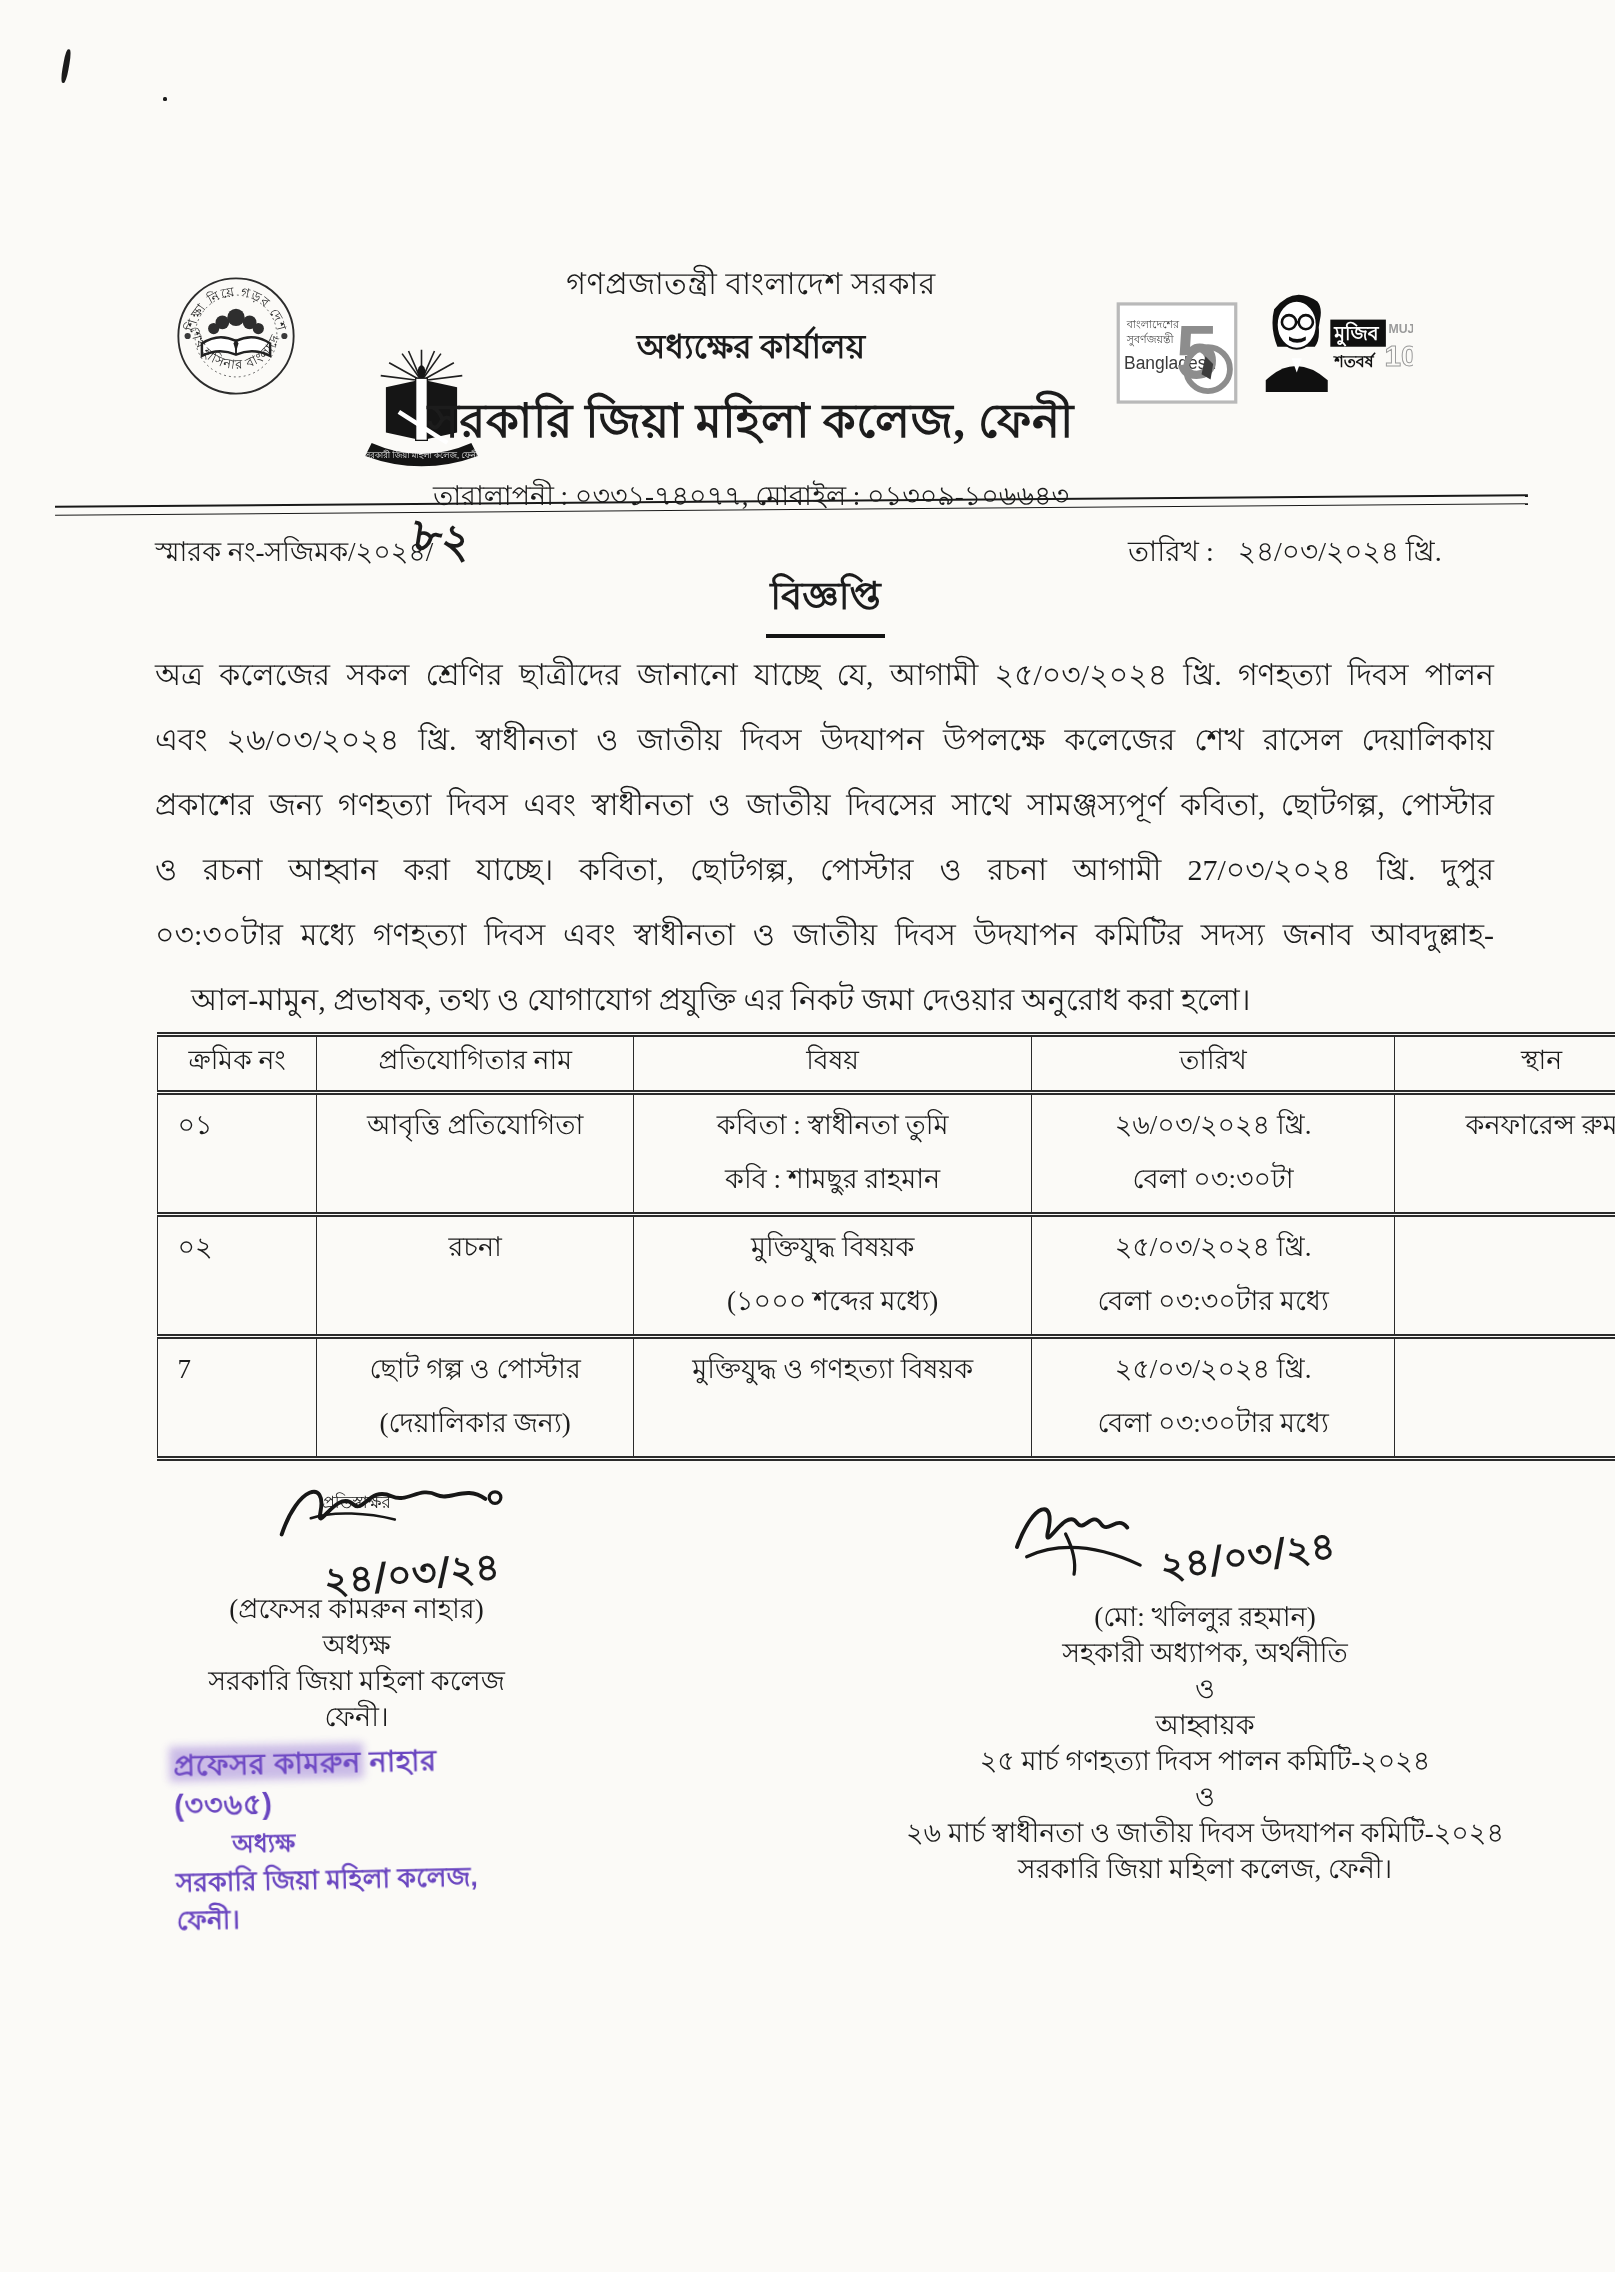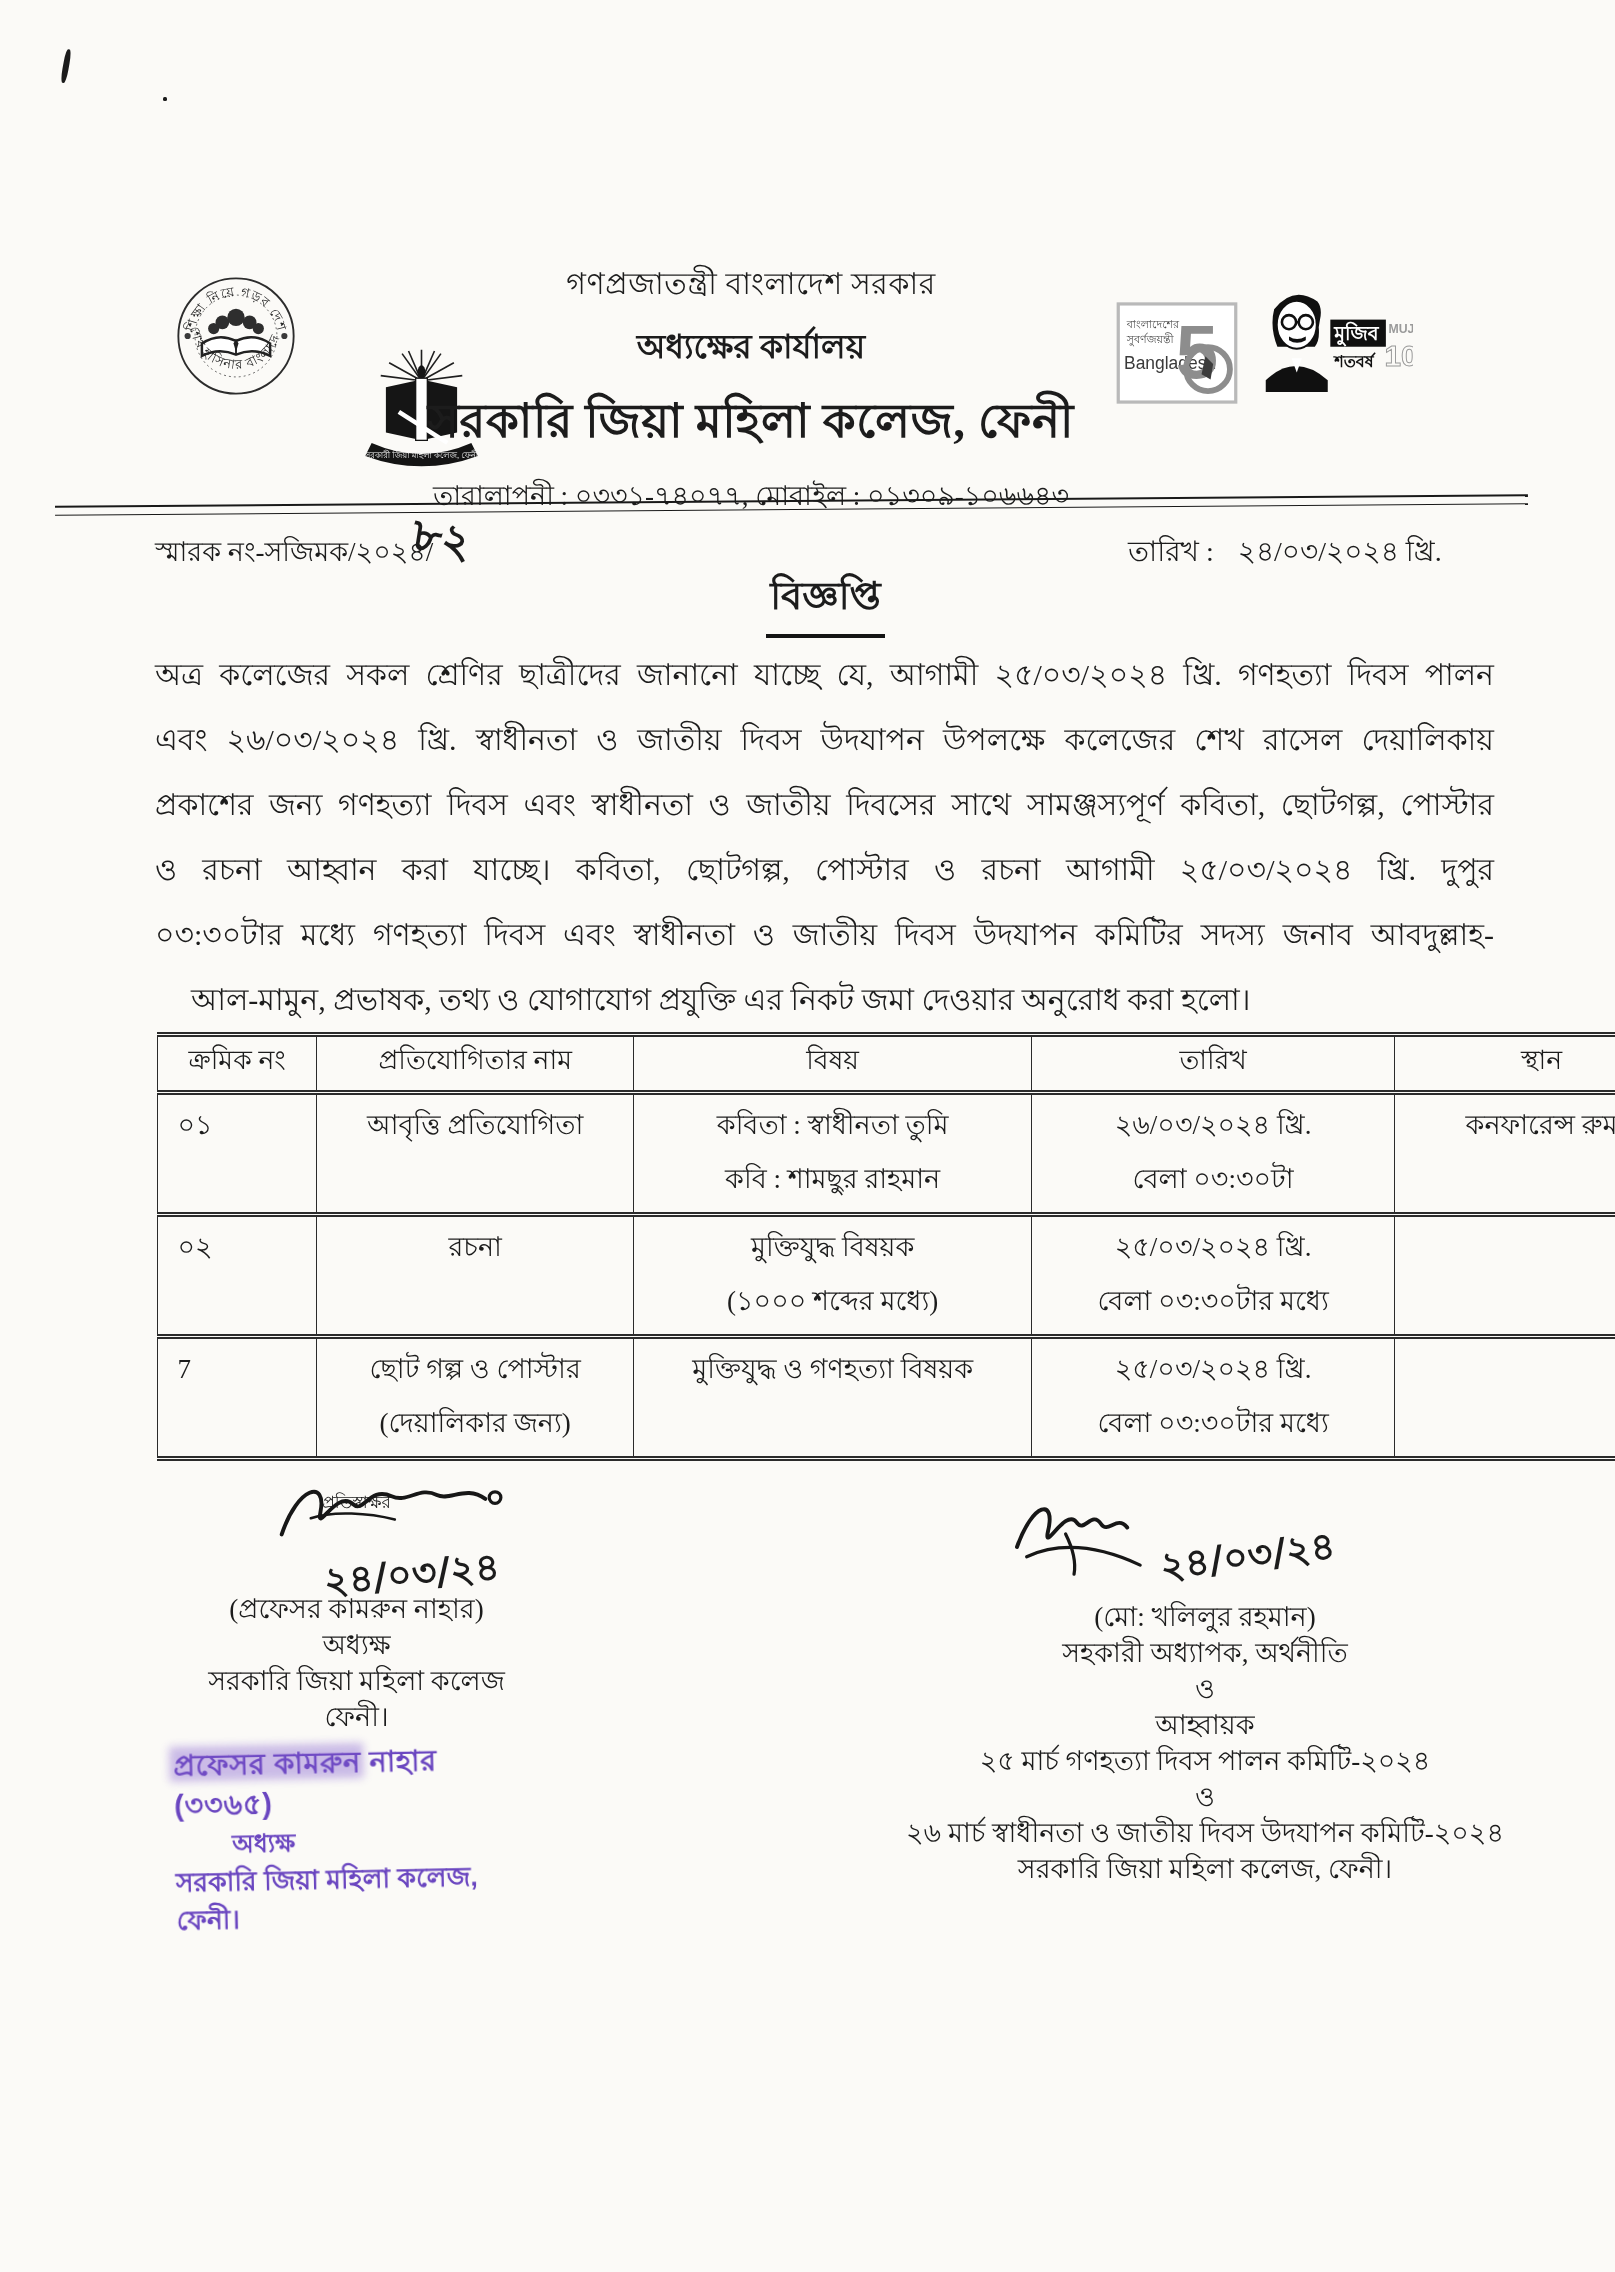--- a/index.html
+++ b/index.html
@@ -178,21 +178,21 @@
   </div>
 
   <div class="abs title-wrap">
     <span class="title">বিজ্ঞপ্তি</span>
   </div>
 
   <div class="abs para">
     <div class="ln">অত্র কলেজের সকল শ্রেণির ছাত্রীদের জানানো যাচ্ছে যে, আগামী ২৫/০৩/২০২৪ খ্রি. গণহত্যা দিবস পালন</div>
     <div class="ln">এবং ২৬/০৩/২০২৪ খ্রি. স্বাধীনতা ও জাতীয় দিবস উদযাপন উপলক্ষে কলেজের শেখ রাসেল দেয়ালিকায়</div>
     <div class="ln">প্রকাশের জন্য গণহত্যা দিবস এবং স্বাধীনতা ও জাতীয় দিবসের সাথে সামঞ্জস্যপূর্ণ কবিতা, ছোটগল্প, পোস্টার</div>
-    <div class="ln">ও রচনা আহ্বান করা যাচ্ছে। কবিতা, ছোটগল্প, পোস্টার ও রচনা আগামী ২৫/০৩/২০২৪ খ্রি. দুপুর</div>
+    <div class="ln">ও রচনা আহ্বান করা যাচ্ছে। কবিতা, ছোটগল্প, পোস্টার ও রচনা আগামী 27/০৩/২০২৪ খ্রি. দুপুর</div>
     <div class="ln">০৩:৩০টার মধ্যে গণহত্যা দিবস এবং স্বাধীনতা ও জাতীয় দিবস উদযাপন কমিটির সদস্য জনাব আবদুল্লাহ-</div>
     <div class="ln last">আল-মামুন, প্রভাষক, তথ্য ও যোগাযোগ প্রযুক্তি এর নিকট জমা দেওয়ার অনুরোধ করা হলো।</div>
   </div>
 
   <div class="abs tbl-wrap">
     <table>
       <colgroup>
         <col style="width:10.4%">
           <col style="width:20.7%">
           <col style="width:26.0%">

